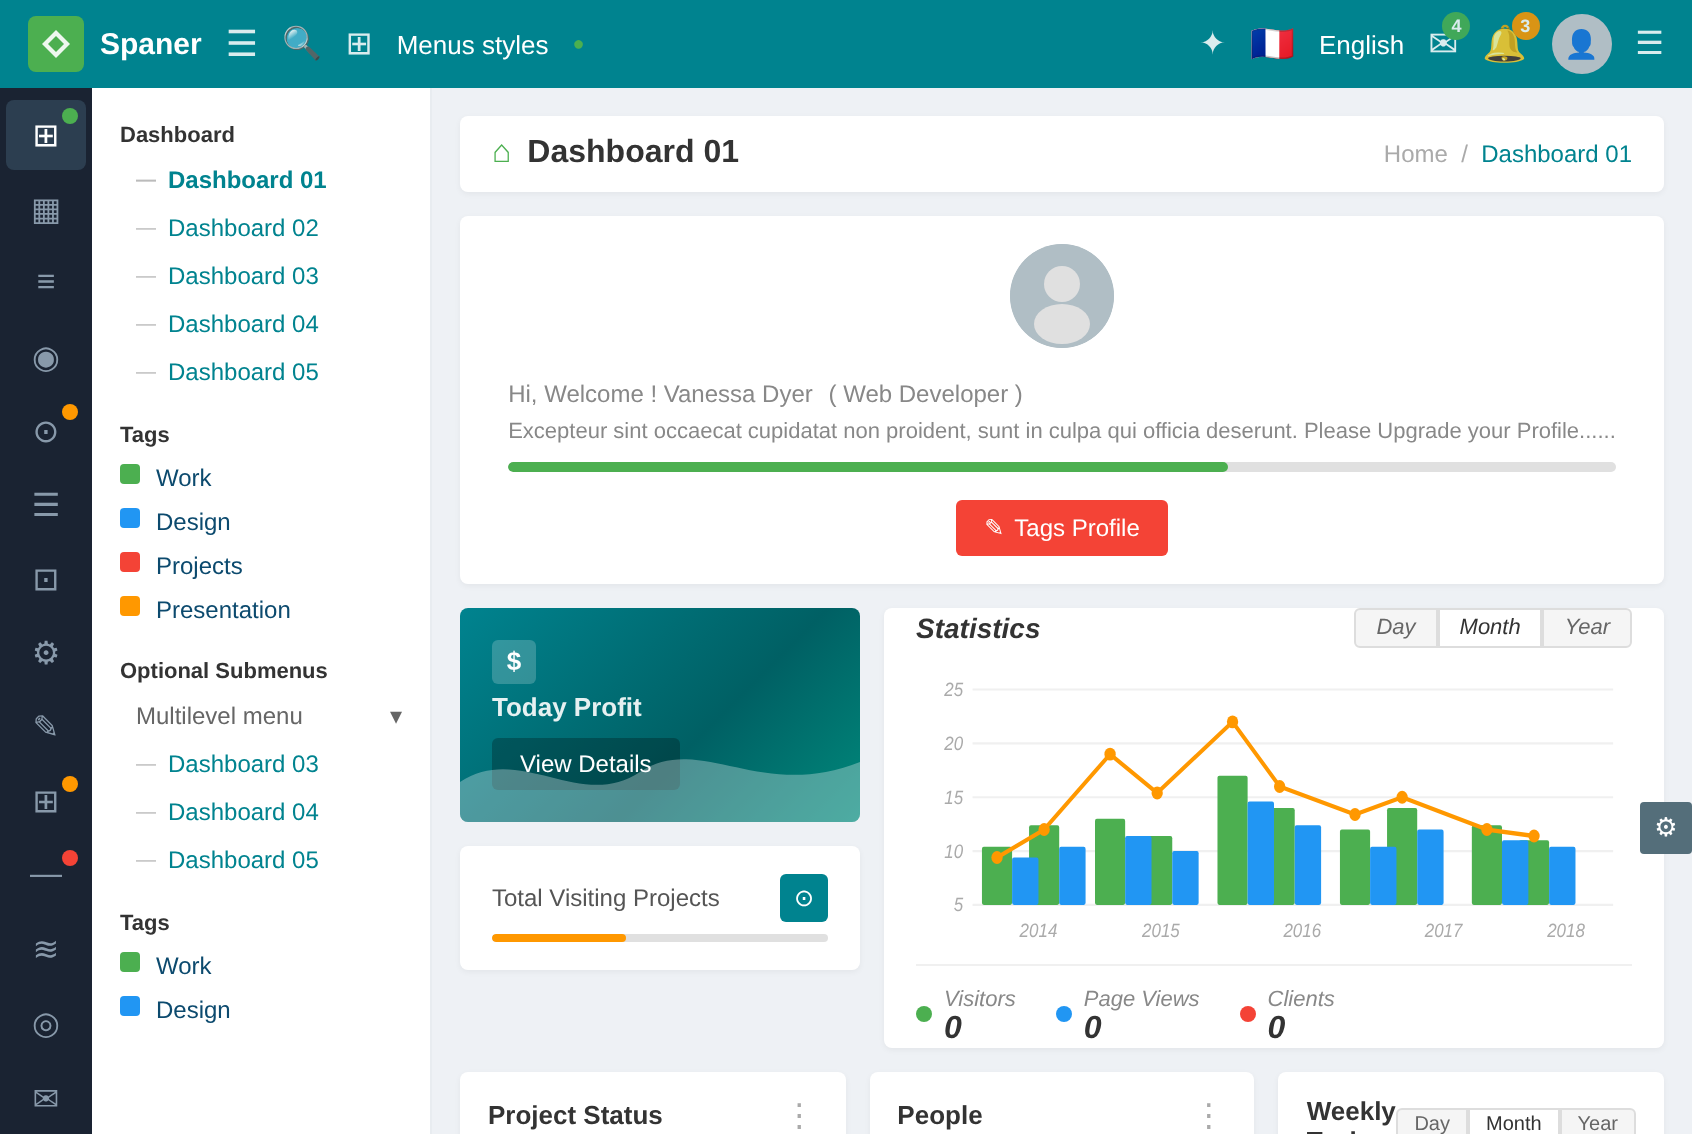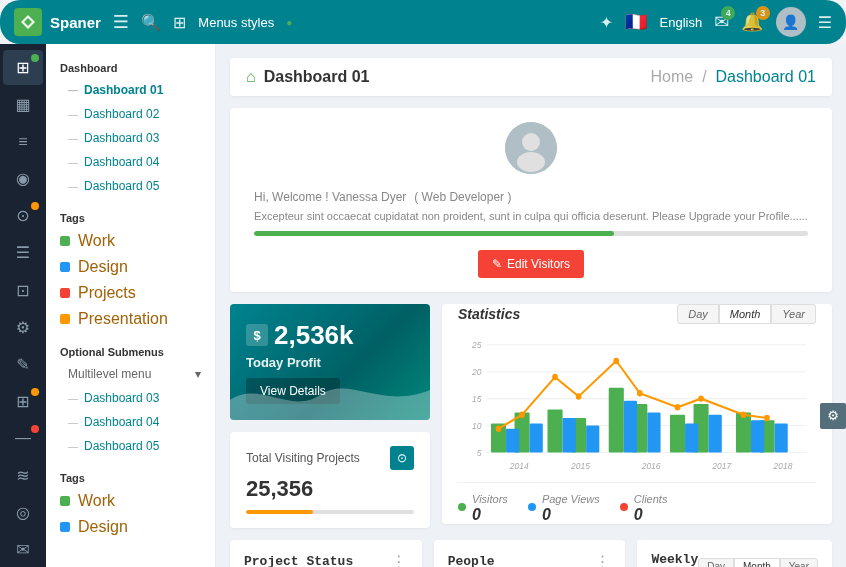--- a/index.html
+++ b/index.html
@@ -9,21 +9,20 @@
     .topnav {
       background: #00838f;
       height: 44px;
       display: flex;
       align-items: center;
       padding: 0 14px;
       gap: 12px;
       position: fixed;
       top: 0; left: 0; right: 0;
       z-index: 100;
-      border-radius: 20px;
     }
     .topnav-logo { display: flex; align-items: center; gap: 8px; color: #fff; font-weight: 700; font-size: 15px; flex: 0 0 auto; }
     .topnav-logo svg { width: 28px; height: 28px; }
     .topnav-spacer { flex: 1; }
     .topnav-icon { color: #fff; opacity: 0.85; cursor: pointer; font-size: 16px; position: relative; display: flex; align-items: center; }
     .topnav-badge {
       position: absolute;
       top: -5px; right: -6px;
       background: #4caf50;
       color: #fff;
@@ -103,25 +102,25 @@
       gap: 6px;
     }
     .sidebar-link:before {
       content: '—';
       font-size: 10px;
       color: #bbb;
     }
     .sidebar-link.active { color: #00838f; font-weight: 600; }
     .tag-item {
       display: flex;
-      align-items: center;
+      align-items: flex-start;
       padding: 4px 14px;
       gap: 8px;
-      color: #a16207;
-      font-size: 16px;
+      color: #0c4a6e;
+      font-size: 12px;
       cursor: pointer;
     }
     .tag-dot { width: 10px; height: 10px; border-radius: 2px; flex-shrink: 0; }
     .submenu-header {
       display: flex;
       align-items: center;
       justify-content: space-between;
       padding: 5px 14px 5px 22px;
       color: #666;
       font-size: 12px;
@@ -141,21 +140,21 @@
       background: #fff;
       border-radius: 4px;
       padding: 10px 16px;
       display: flex;
       align-items: center;
       justify-content: space-between;
       margin-bottom: 12px;
       box-shadow: 0 1px 3px rgba(0,0,0,0.05);
     }
     .breadcrumb-title { font-size: 16px; font-weight: 600; color: #333; display: flex; align-items: center; gap: 8px; }
-    .breadcrumb-nav { font-size: 16px; color: #aaa; }
+    .breadcrumb-nav { font-size: 12px; color: #aaa; }
     .breadcrumb-nav a { color: #aaa; text-decoration: none; }
     .breadcrumb-nav span { color: #00838f; }
 
     
     .welcome-card {
       background: #fff;
       border-radius: 4px;
       padding: 14px 16px;
       display: flex;
       align-items: center;
@@ -265,21 +264,21 @@
     .bottom-row { display: flex; gap: 12px; }
     .bottom-card {
       flex: 1;
       background: #fff;
       border-radius: 4px;
       padding: 12px 14px;
       box-shadow: 0 1px 3px rgba(0,0,0,0.05);
       min-height: 100px;
     }
     .bottom-card-header { display: flex; align-items: center; justify-content: space-between; margin-bottom: 10px; }
-    .bottom-card-title { font-size: 13px; font-weight: 600; color: #333; font-family: Liberation Mono, monospace; }
+    .bottom-card-title { font-size: 13px; font-weight: 600; color: #333; }
     .three-dots { color: #aaa; cursor: pointer; font-size: 16px; letter-spacing: 1px; }
 
     .weekly-header { display: flex; align-items: center; justify-content: space-between; }
     .weekly-tabs { display: flex; gap: 0; }
     .weekly-tab { padding: 2px 8px; font-size: 10px; border: 1px solid #ddd; background: #f5f5f5; cursor: pointer; color: #666; }
     .weekly-tab:first-child { border-radius: 3px 0 0 3px; }
     .weekly-tab:last-child { border-radius: 0 3px 3px 0; }
     .weekly-tab.active { background: #fff; color: #333; }
   </style>
 </head>
@@ -421,46 +420,44 @@
         </h3>
         <p>Excepteur sint occaecat cupidatat non proident, sunt in culpa qui officia deserunt. Please Upgrade your Profile......</p>
         <div class="welcome-progress">
           <div class="progress-bar">
             <div class="progress-fill" style="width:65%;"></div>
           </div>
         </div>
       </div>
       <button class="edit-profile-btn">
         <span>✎</span>
-        <span>Edit Visitors</span>
+        <span>Tags Profile</span>
       </button>
     </div>
 
     <div class="dashboard-row">
 
       <div style="display:flex;flex-direction:column;gap:12px;flex-shrink:0;">
 
         <div class="profit-card">
           <div class="profit-amount">
             <span class="profit-dollar">$</span>
-            <span>2,536k</span>
           </div>
           <div class="profit-label">Today Profit</div>
           <button class="view-details-btn">View Details</button>
           <svg class="profit-wave" viewBox="0 0 200 50" preserveAspectRatio="none">
             <path d="M0,30 C30,10 60,45 90,25 C120,5 150,40 200,20 L200,50 L0,50 Z" fill="#fff"></path>
           </svg>
         </div>
 
         <div class="visit-card">
           <div class="visit-header">
             <div class="visit-title">Total Visiting Projects</div>
             <div class="visit-icon-btn">⊙</div>
           </div>
-          <div class="visit-number">25,356</div>
           <div class="visit-bar">
             <div class="visit-fill" style="width:40%;"></div>
           </div>
         </div>
       </div>
 
       <div style="position:relative;flex:1;">
         <div class="stats-card">
           <div class="stats-header">
             <div class="stats-title">Statistics</div>

